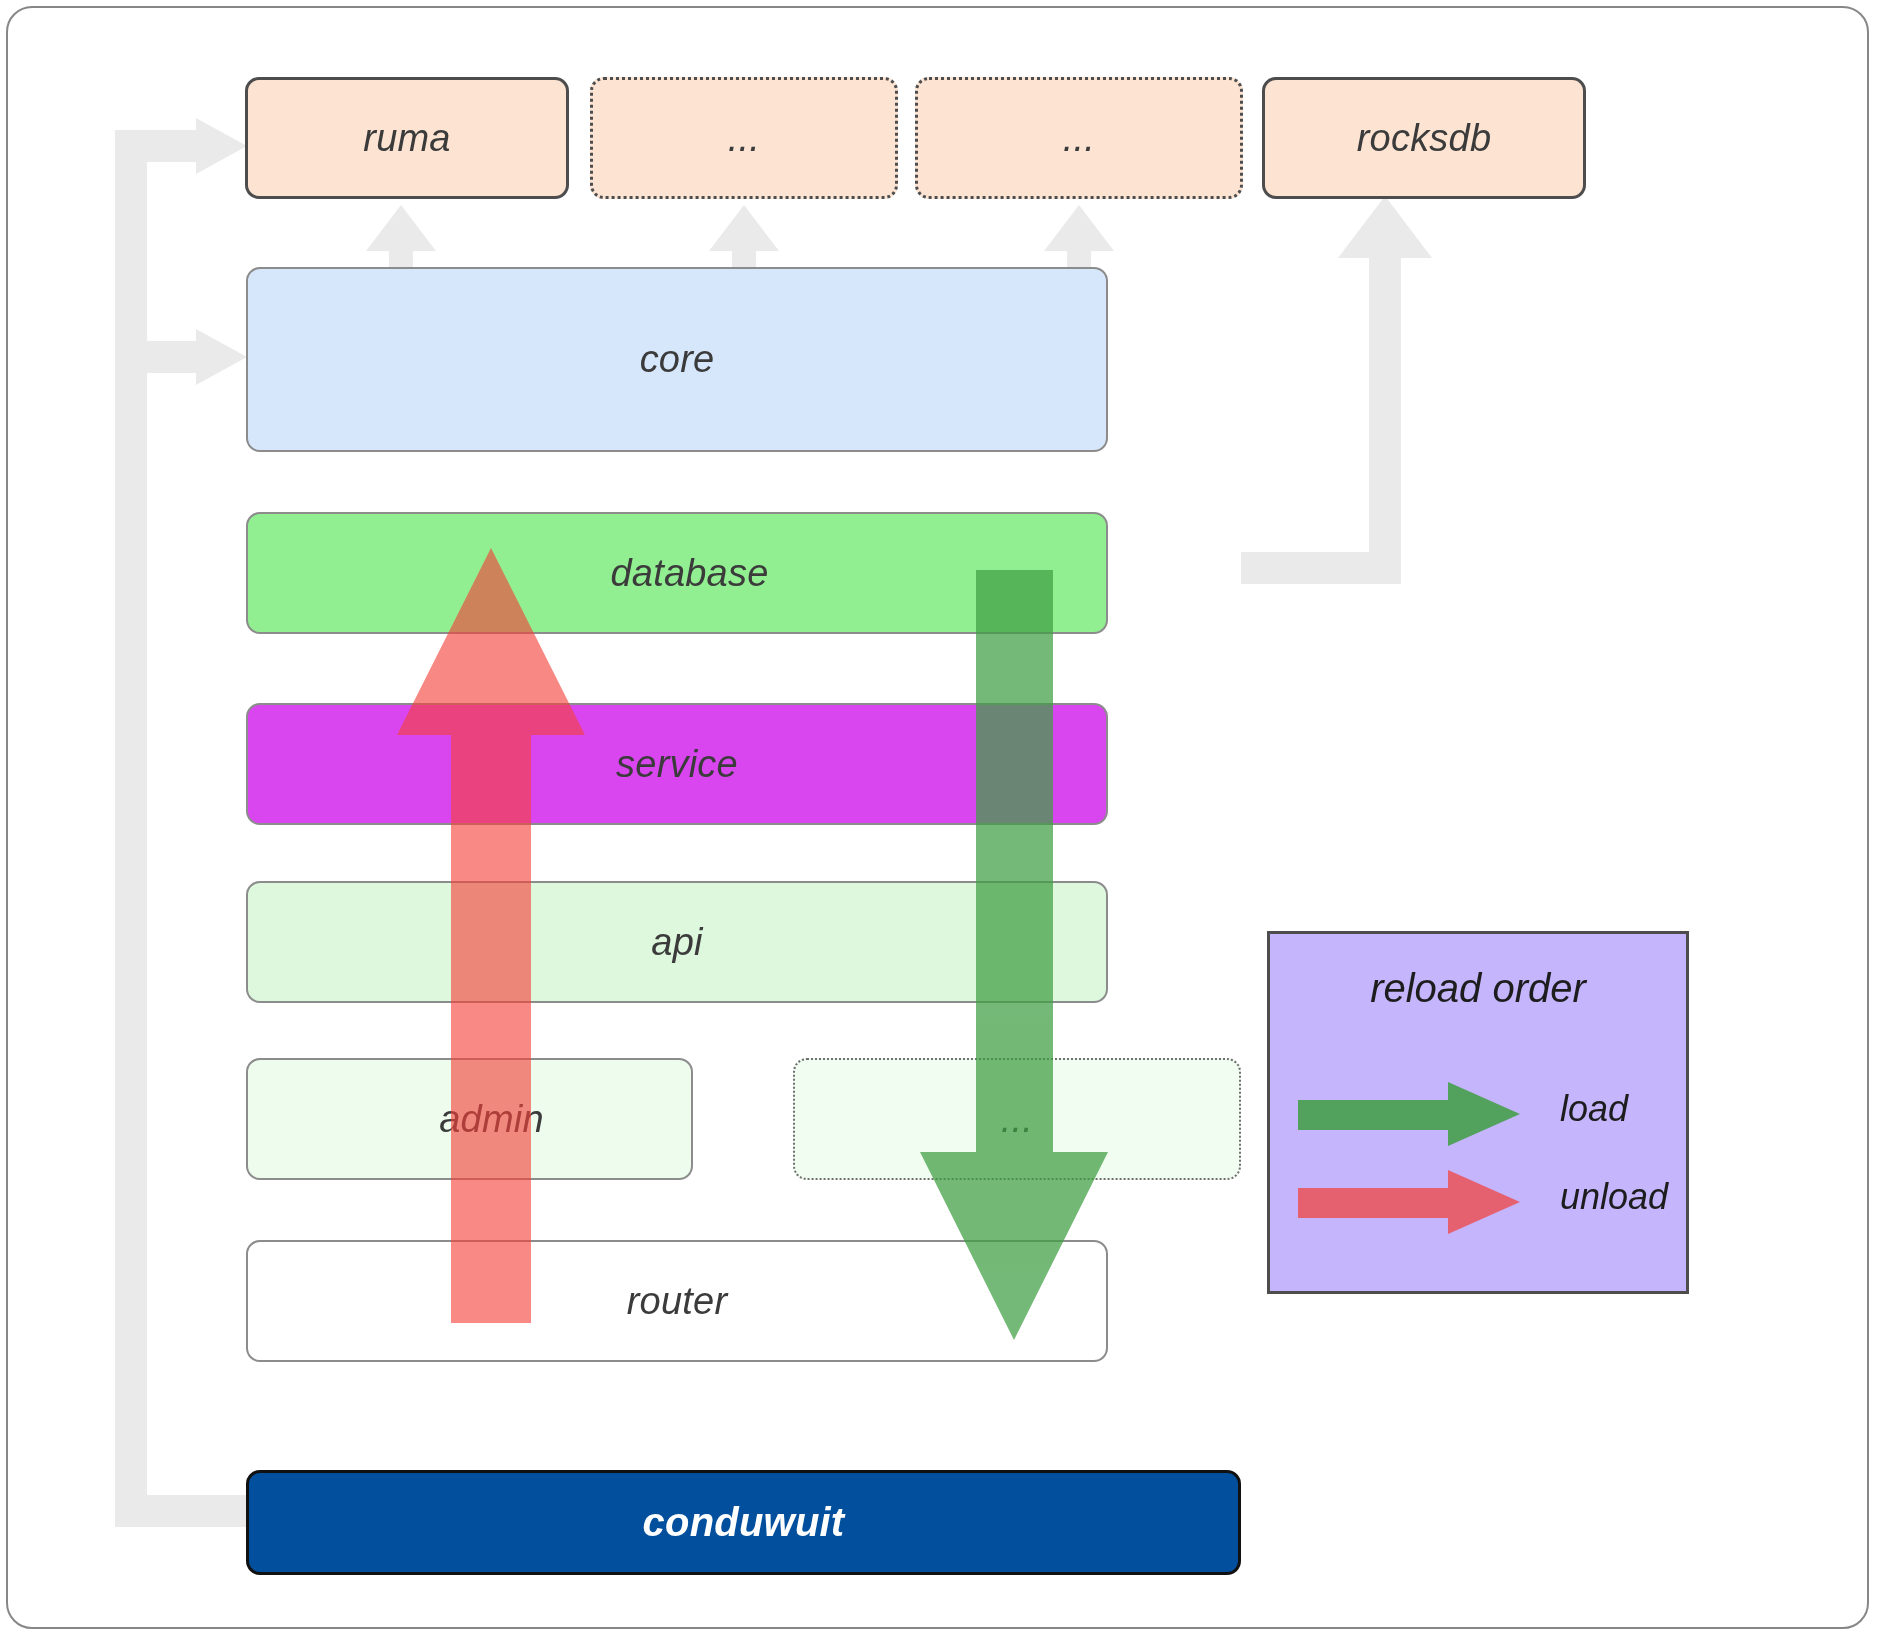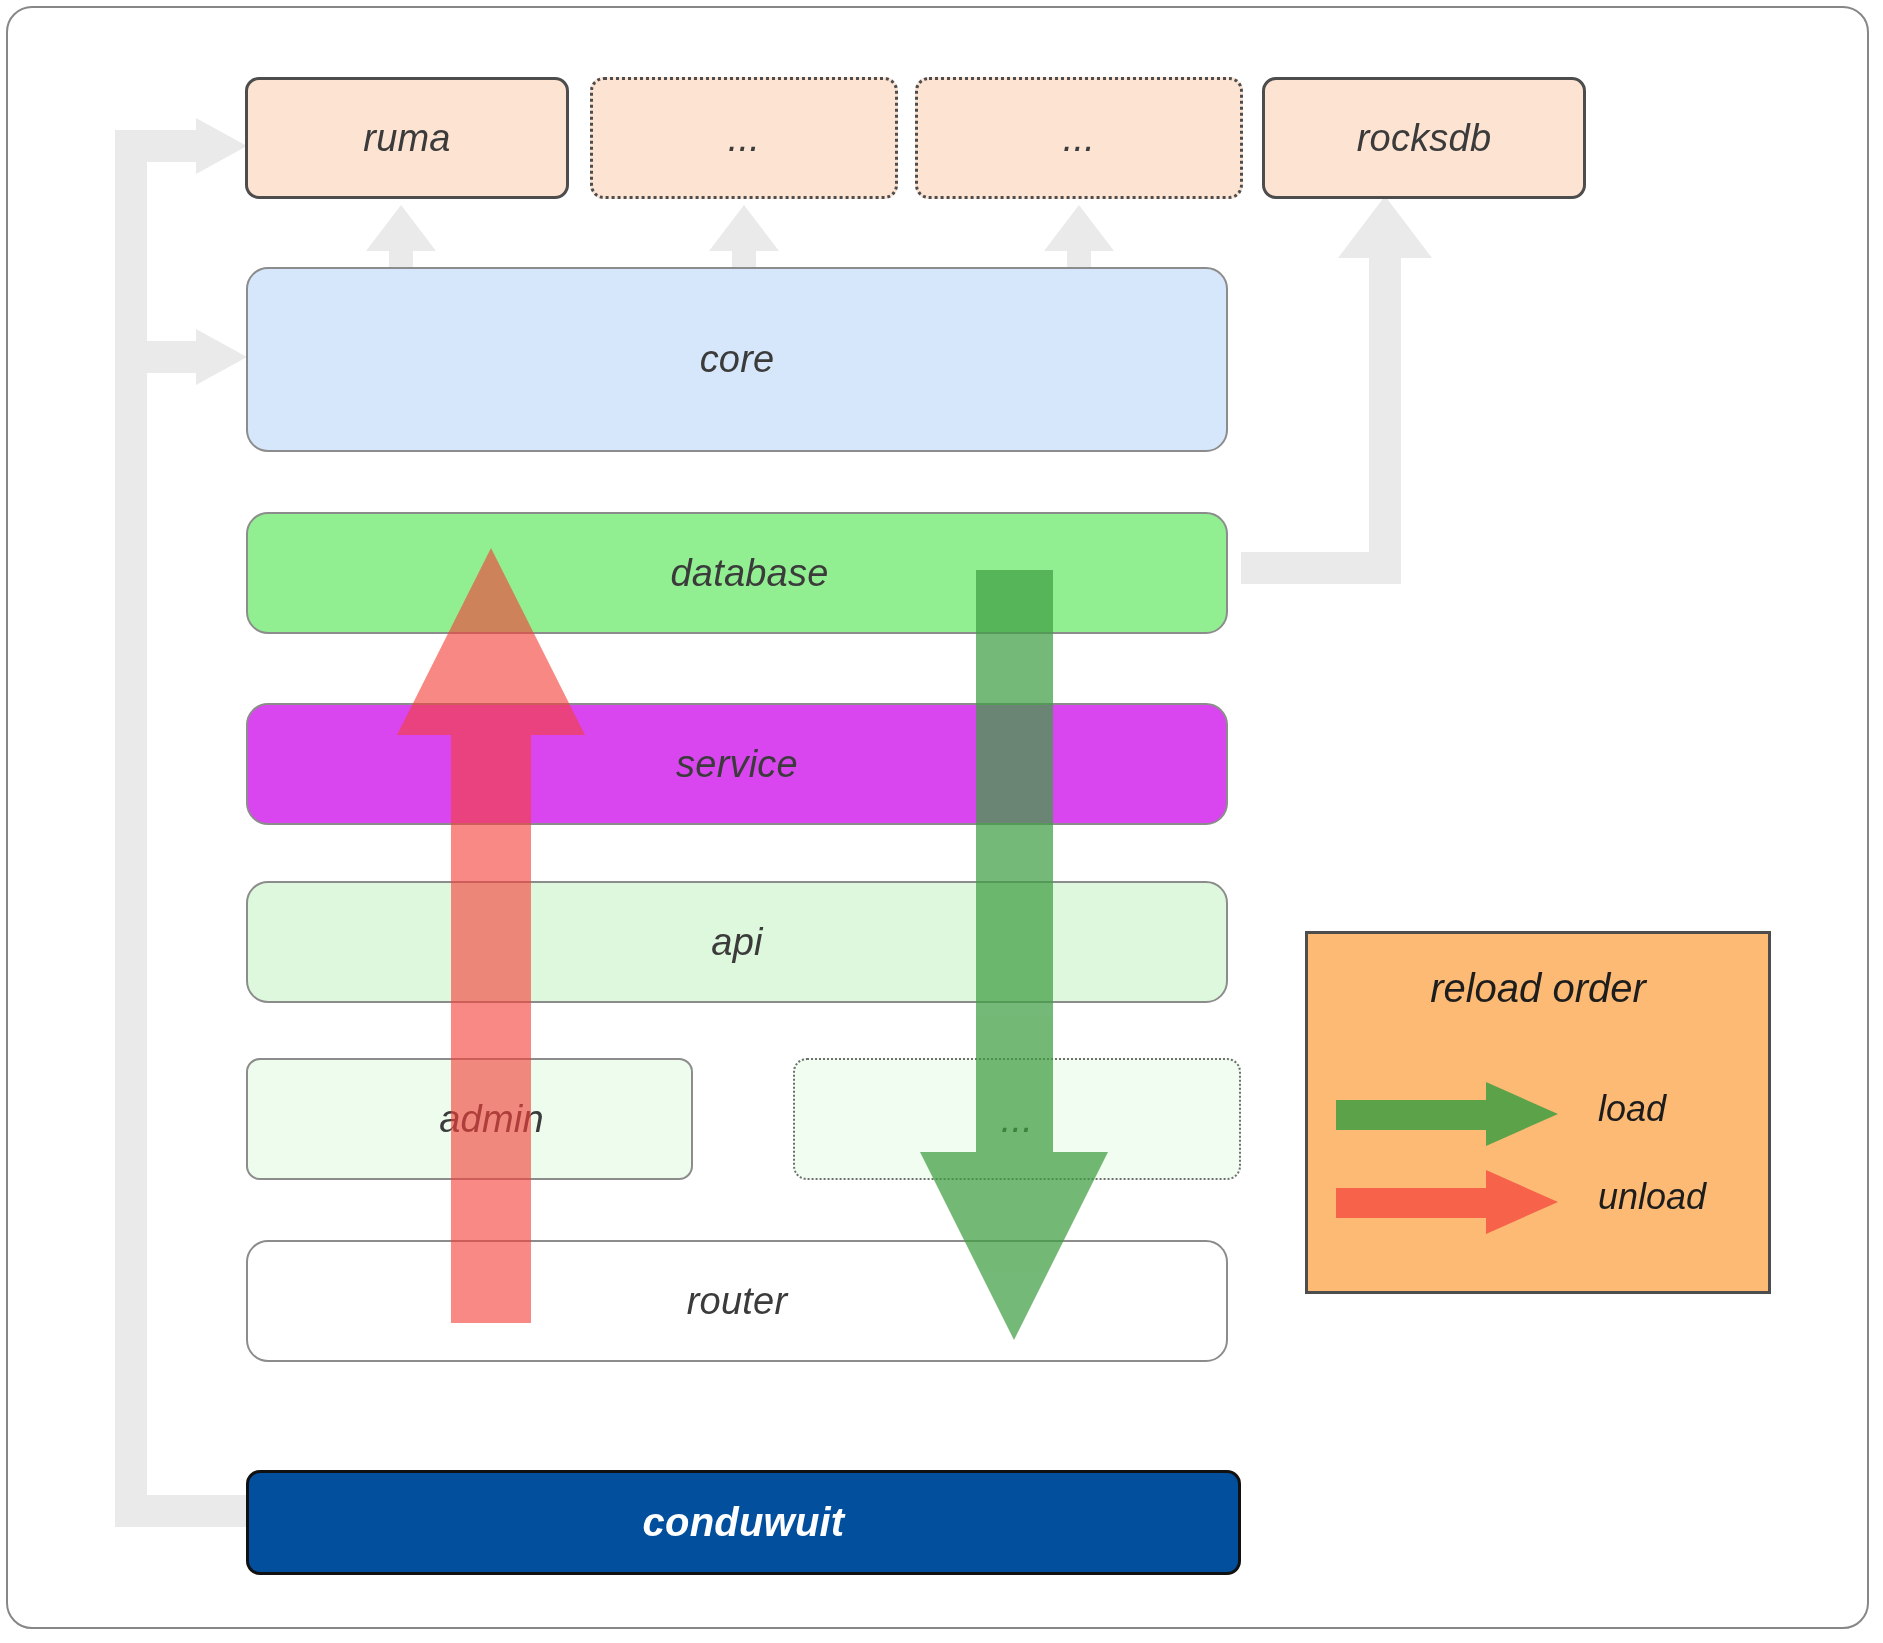--- a/index.html
+++ b/index.html
@@ -58,23 +58,23 @@
   .dep.dotted { border-style: dotted; border-width: 3px; }
 
   .dep-ruma    { left: 245px;  width: 324px; }
   .dep-dots1   { left: 590px;  width: 308px; }
   .dep-dots2   { left: 915px;  width: 328px; }
   .dep-rocksdb { left: 1262px; width: 324px; }
 
   
   .layer {
     left: 246px;
-    width: 982px;
+    width: 862px;
     border: 2px solid #8c8c8c;
-    border-radius: 22px;
+    border-radius: 14px;
   }
 
   .layer-core     { top: 267px; height: 185px; background: #d6e7fb; }
   .layer-database { top: 512px; height: 122px; background: #91ef91; padding-left: 25px; }
   .layer-service  { top: 703px; height: 122px; background: #d946ef; }
   .layer-api      { top: 881px; height: 122px; background: #ddf8dd; }
   .layer-router   { top: 1240px; height: 122px; background: #ffffff; }
 
   .layer-admin {
     left: 246px; width: 447px;
@@ -98,24 +98,24 @@
     border: 3px solid #111111;
     border-radius: 14px;
     color: #ffffff;
     font-weight: bold;
     font-size: 40px;
   }
 
   
   .legend {
     position: absolute;
-    left: 1305px; top: 931px;
-    width: 466px; height: 363px;
+    left: 1267px; top: 931px;
+    width: 422px; height: 363px;
     box-sizing: border-box;
-    background: #fdba74;
+    background: #c4b5fd;
     border: 3px solid #4d4d4d;
   }
   .legend-title {
     position: absolute;
     left: 0; top: 32px; width: 100%;
     text-align: center;
     font-size: 40px;
     color: #1d1d1d;
   }
   .legend-row {

